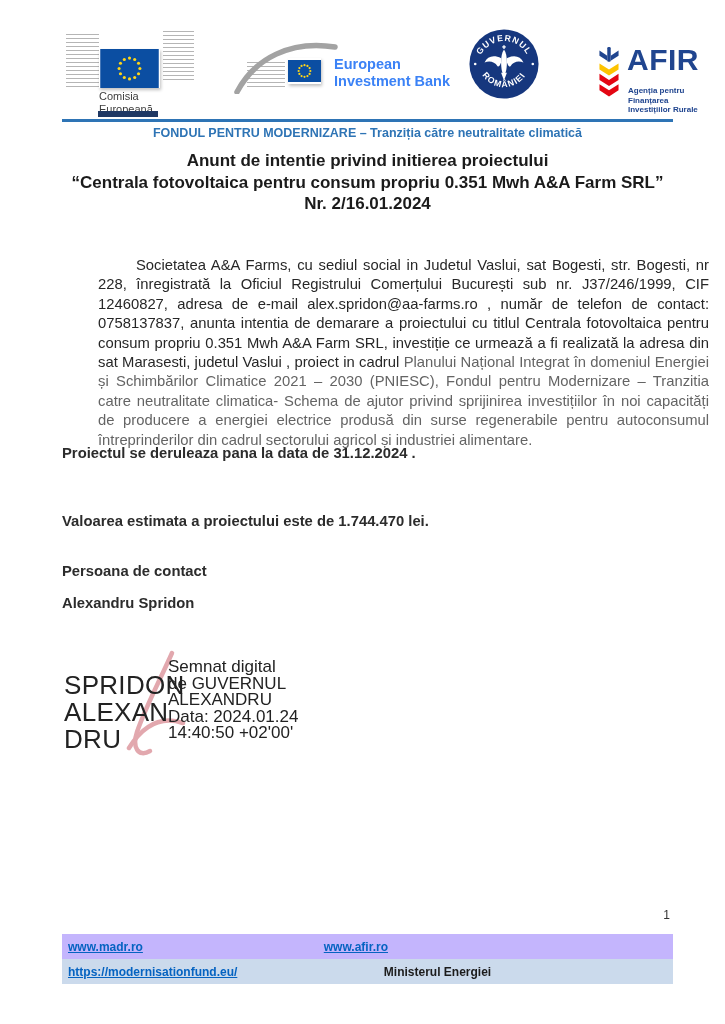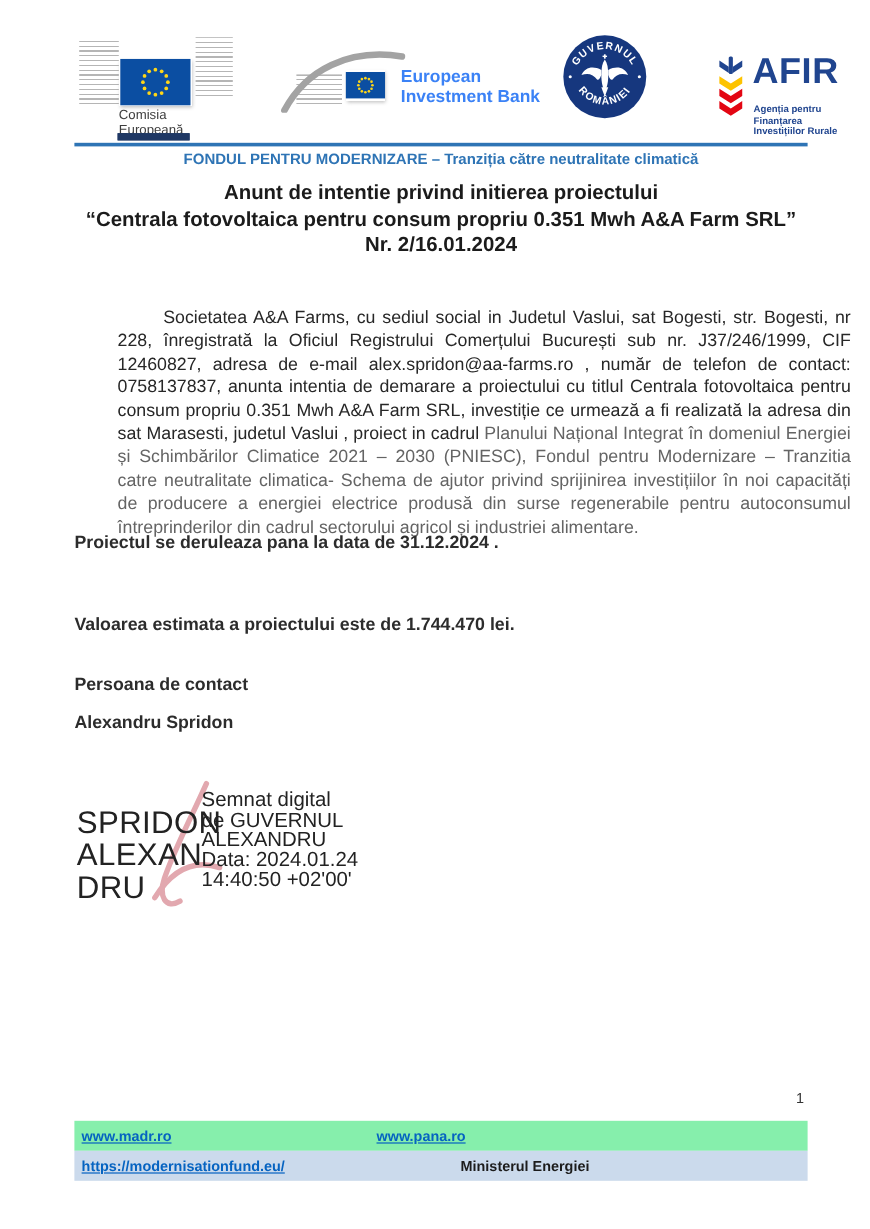--- a/index.html
+++ b/index.html
@@ -30,21 +30,21 @@
   .body-line{width:611px;font-size:14.8px;color:#2c2c2c;font-weight:bold;}
 
   
   .sig-big{font-size:26px;line-height:27px;color:#222;letter-spacing:.3px;}
   .sig-small{font-size:17px;line-height:16.6px;color:#222;}
 
   
   .pagenum{font-size:12px;color:#333;}
   .footer-band{width:611px;font-size:12px;font-weight:bold;}
   .footer-row{display:flex;align-items:center;height:25px;padding:0 6px;box-sizing:border-box;}
-  .footer-row.r1{background:#86efac;}
+  .footer-row.r1{background:#c4b5fd;}
   .footer-row.r2{background:#cbdaec;}
   .f-left{width:230px;text-align:left;}
   .f-center{flex:1;text-align:center;color:#1c1c1c;}
   .f-right{width:90px;text-align:right;}
   .flink{color:#0563c1;text-decoration:underline;cursor:pointer;}
 </style>
 </head>
 <body>
 
 <div class="page">
@@ -194,21 +194,21 @@
       <div>Data: 2024.01.24</div>
       <div>14:40:50 +02'00'</div>
     </div>
   </div>
 
   <div class="abs pagenum" style="left:640px;top:908px;width:30px;text-align:right;">1</div>
 
   <div class="abs footer-band" style="left:62px;top:934px;">
     <div class="footer-row r1">
       <div class="f-left"><span class="flink">www.madr.ro</span></div>
-      <div class="f-right"><span class="flink">www.pana.ro</span></div>
+      <div class="f-right"><span class="flink">www.afir.ro</span></div>
     </div>
     <div class="footer-row r2">
       <div class="f-left"><span class="flink">https://modernisationfund.eu/</span></div>
       <div class="f-center">Ministerul Energiei</div>
       <div class="f-right"></div>
     </div>
   </div>
 
 </div>
 

